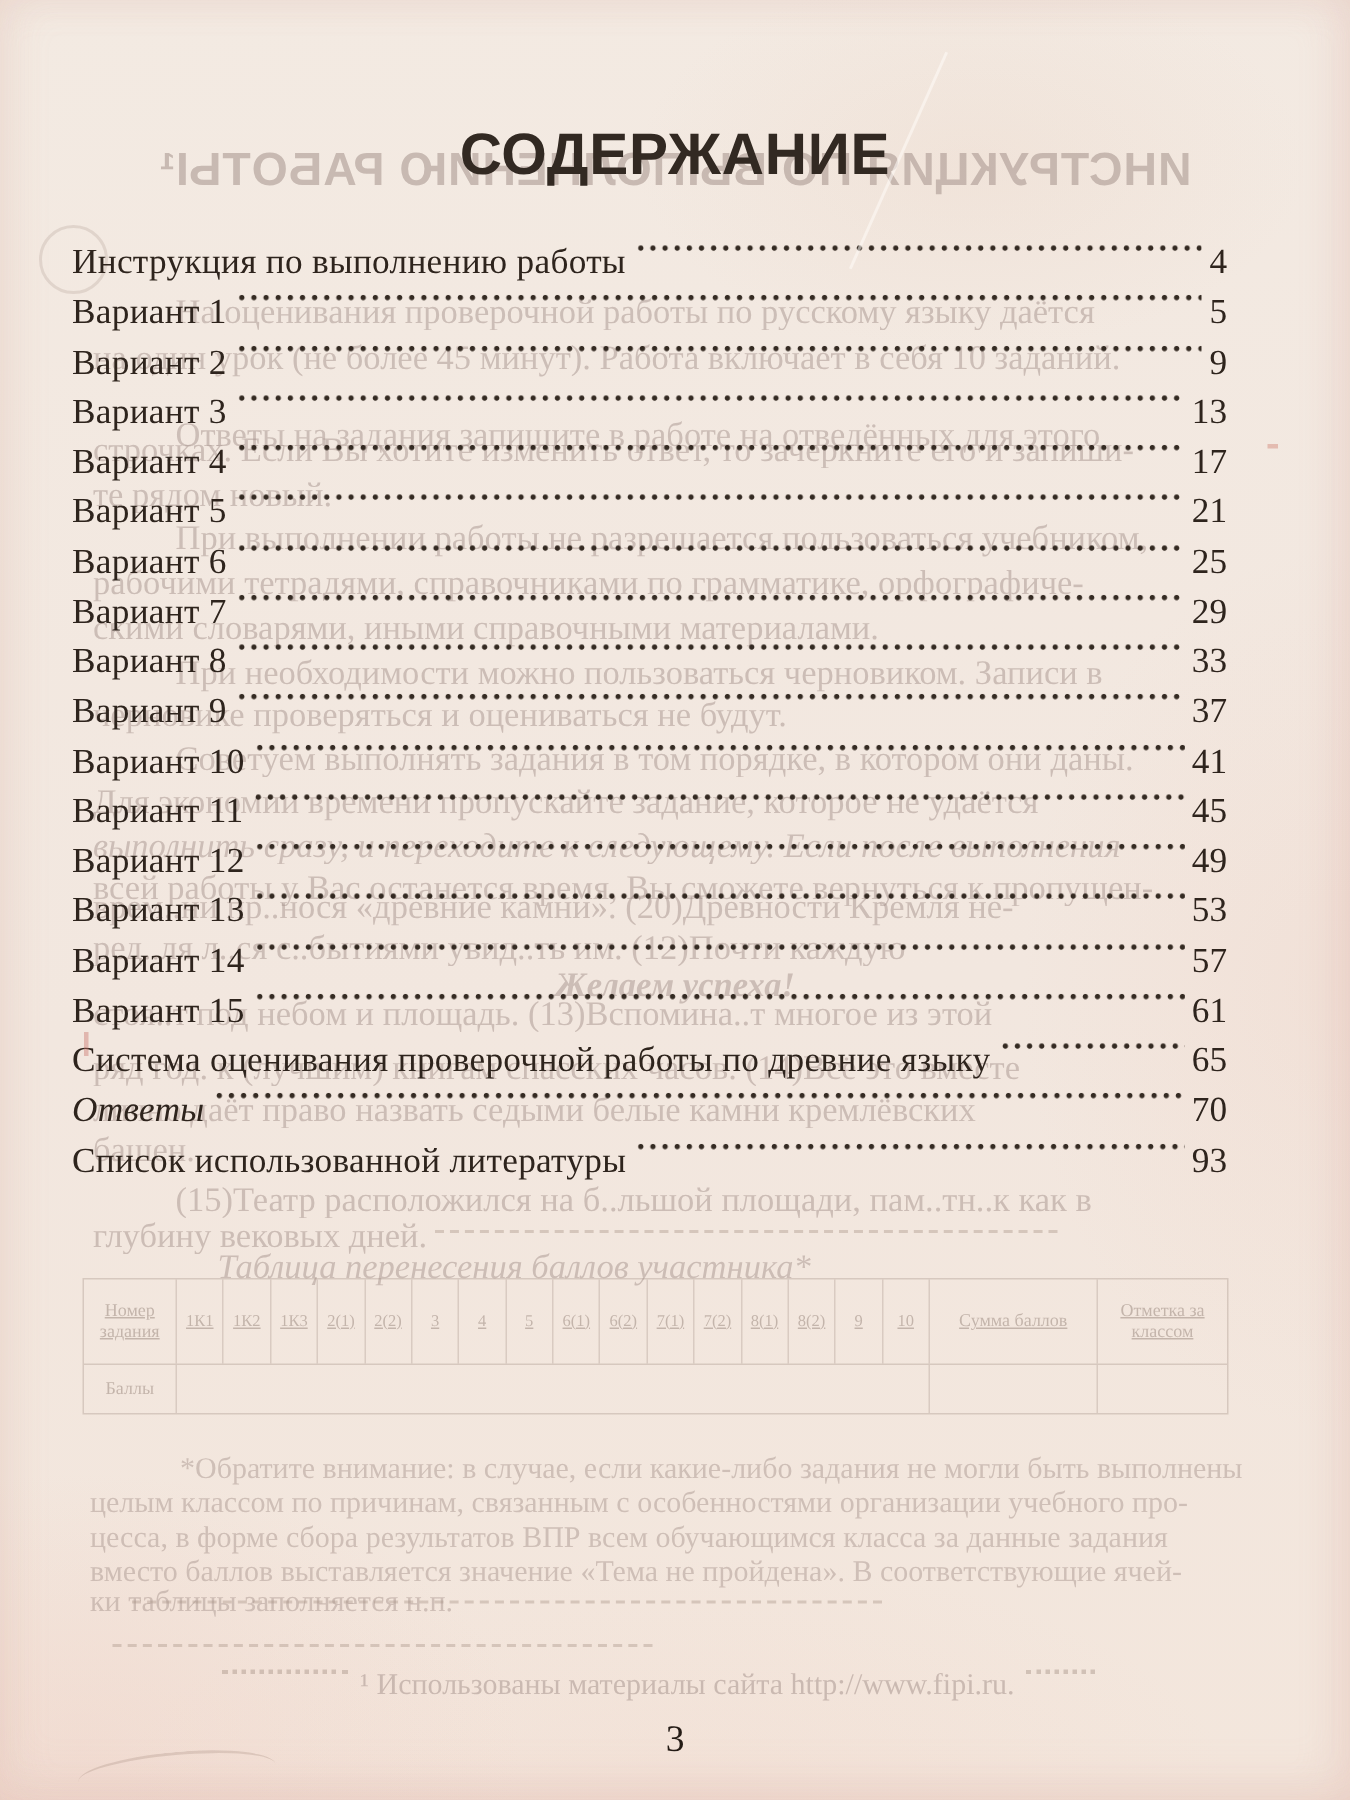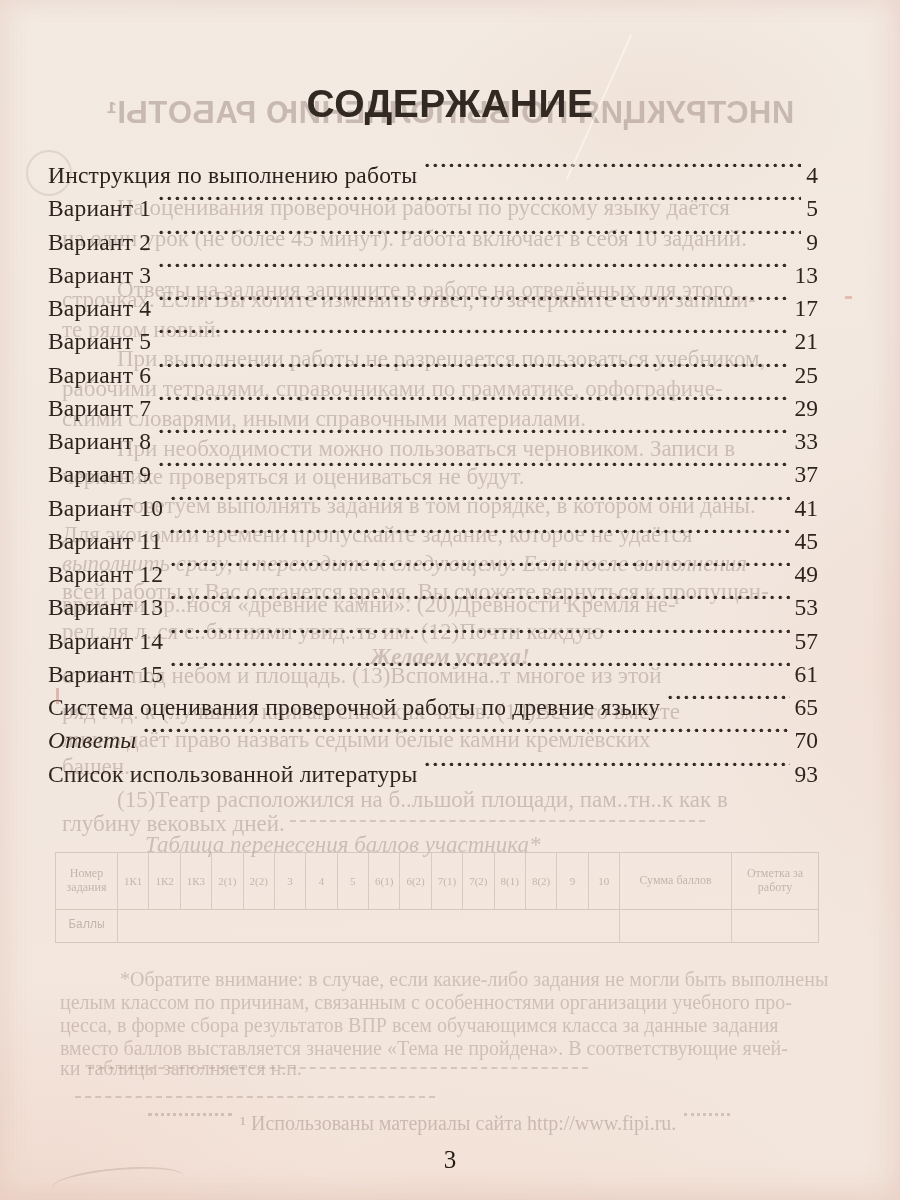--- a/index.html
+++ b/index.html
@@ -34,22 +34,22 @@
   .gline.b{font-weight:700;}
   .gfoot{position:absolute;left:60px;font-size:20px;color:#a5928b;opacity:.46;filter:blur(.45px);white-space:nowrap;line-height:1;}
   .gfoot.indent{left:104px;}
   .ghost-circle{position:absolute;left:26px;top:150px;width:42px;height:42px;border:2px solid rgba(160,140,128,.32);border-radius:50%;opacity:.7;}
   .ghost-table{
     position:absolute;left:55px;top:852px;width:762px;opacity:.5;filter:blur(.3px);
     color:#96847a;font-size:12px;line-height:1.15;
     border:1px solid rgba(150,130,118,.6);
   }
   .gt-row{display:flex;}
-  .gt-row.r1{height:56px;}
-  .gt-row.r2{height:32px;border-top:1px solid rgba(150,130,118,.6);font-family:Liberation Mono, monospace;}
+  .gt-row.r1{height:56px;text-decoration:underline;}
+  .gt-row.r2{height:32px;border-top:1px solid rgba(150,130,118,.6);}
   .gt-cell{border-right:1px solid rgba(150,130,118,.55);display:flex;align-items:center;justify-content:center;text-align:center;padding:1px 2px;box-sizing:border-box;}
   .gt-label{width:62px;flex:none;}
   .gt-num{flex:1;font-size:11px;padding:0;}
   .gt-sum{width:112px;flex:none;}
   .gt-mark{width:86px;flex:none;border-right:none;}
   .gt-fill{flex:1;}
   .ghost-rule{position:absolute;border-top:2px dashed rgba(165,145,132,.38);height:0;}
   .ghost-source{
     position:absolute;top:1112px;left:140px;right:66px;display:flex;align-items:flex-start;
     opacity:.5;filter:blur(.4px);color:#a3908a;font-size:20px;white-space:nowrap;
@@ -132,21 +132,21 @@
           <div class="gt-cell gt-num">5</div>
           <div class="gt-cell gt-num">6(1)</div>
           <div class="gt-cell gt-num">6(2)</div>
           <div class="gt-cell gt-num">7(1)</div>
           <div class="gt-cell gt-num">7(2)</div>
           <div class="gt-cell gt-num">8(1)</div>
           <div class="gt-cell gt-num">8(2)</div>
           <div class="gt-cell gt-num">9</div>
           <div class="gt-cell gt-num">10</div>
           <div class="gt-cell gt-sum">Сумма баллов</div>
-        <div class="gt-cell gt-mark">Отметка за работу</div>
+        <div class="gt-cell gt-mark">Отметка за классом</div>
       </div>
       <div class="gt-row r2">
         <div class="gt-cell gt-label">Баллы</div>
         <div class="gt-cell gt-fill"></div>
         <div class="gt-cell gt-sum"></div>
         <div class="gt-cell gt-mark"></div>
       </div>
     </div>
 
     <div id="ghost-footnote">

